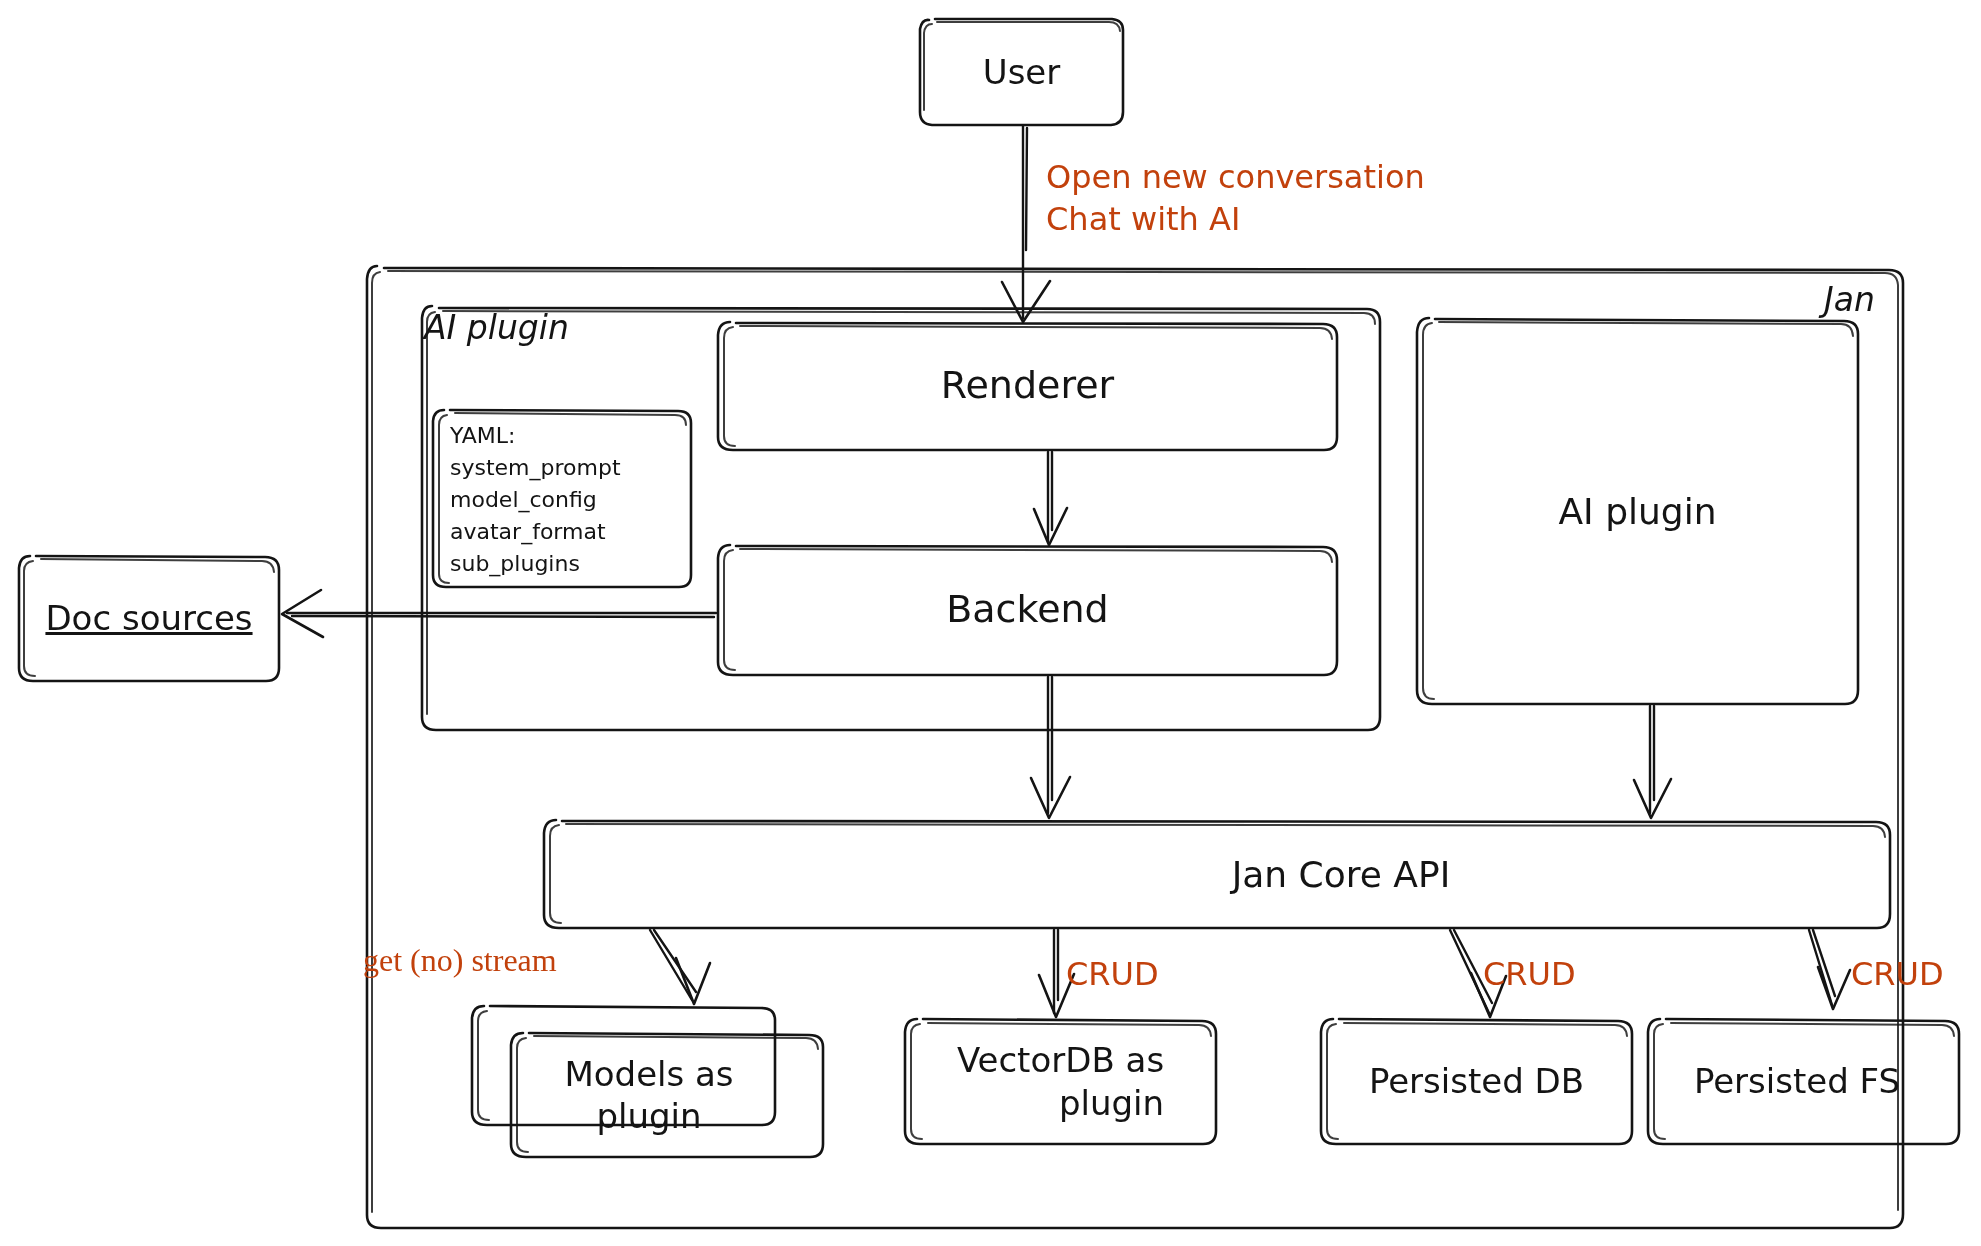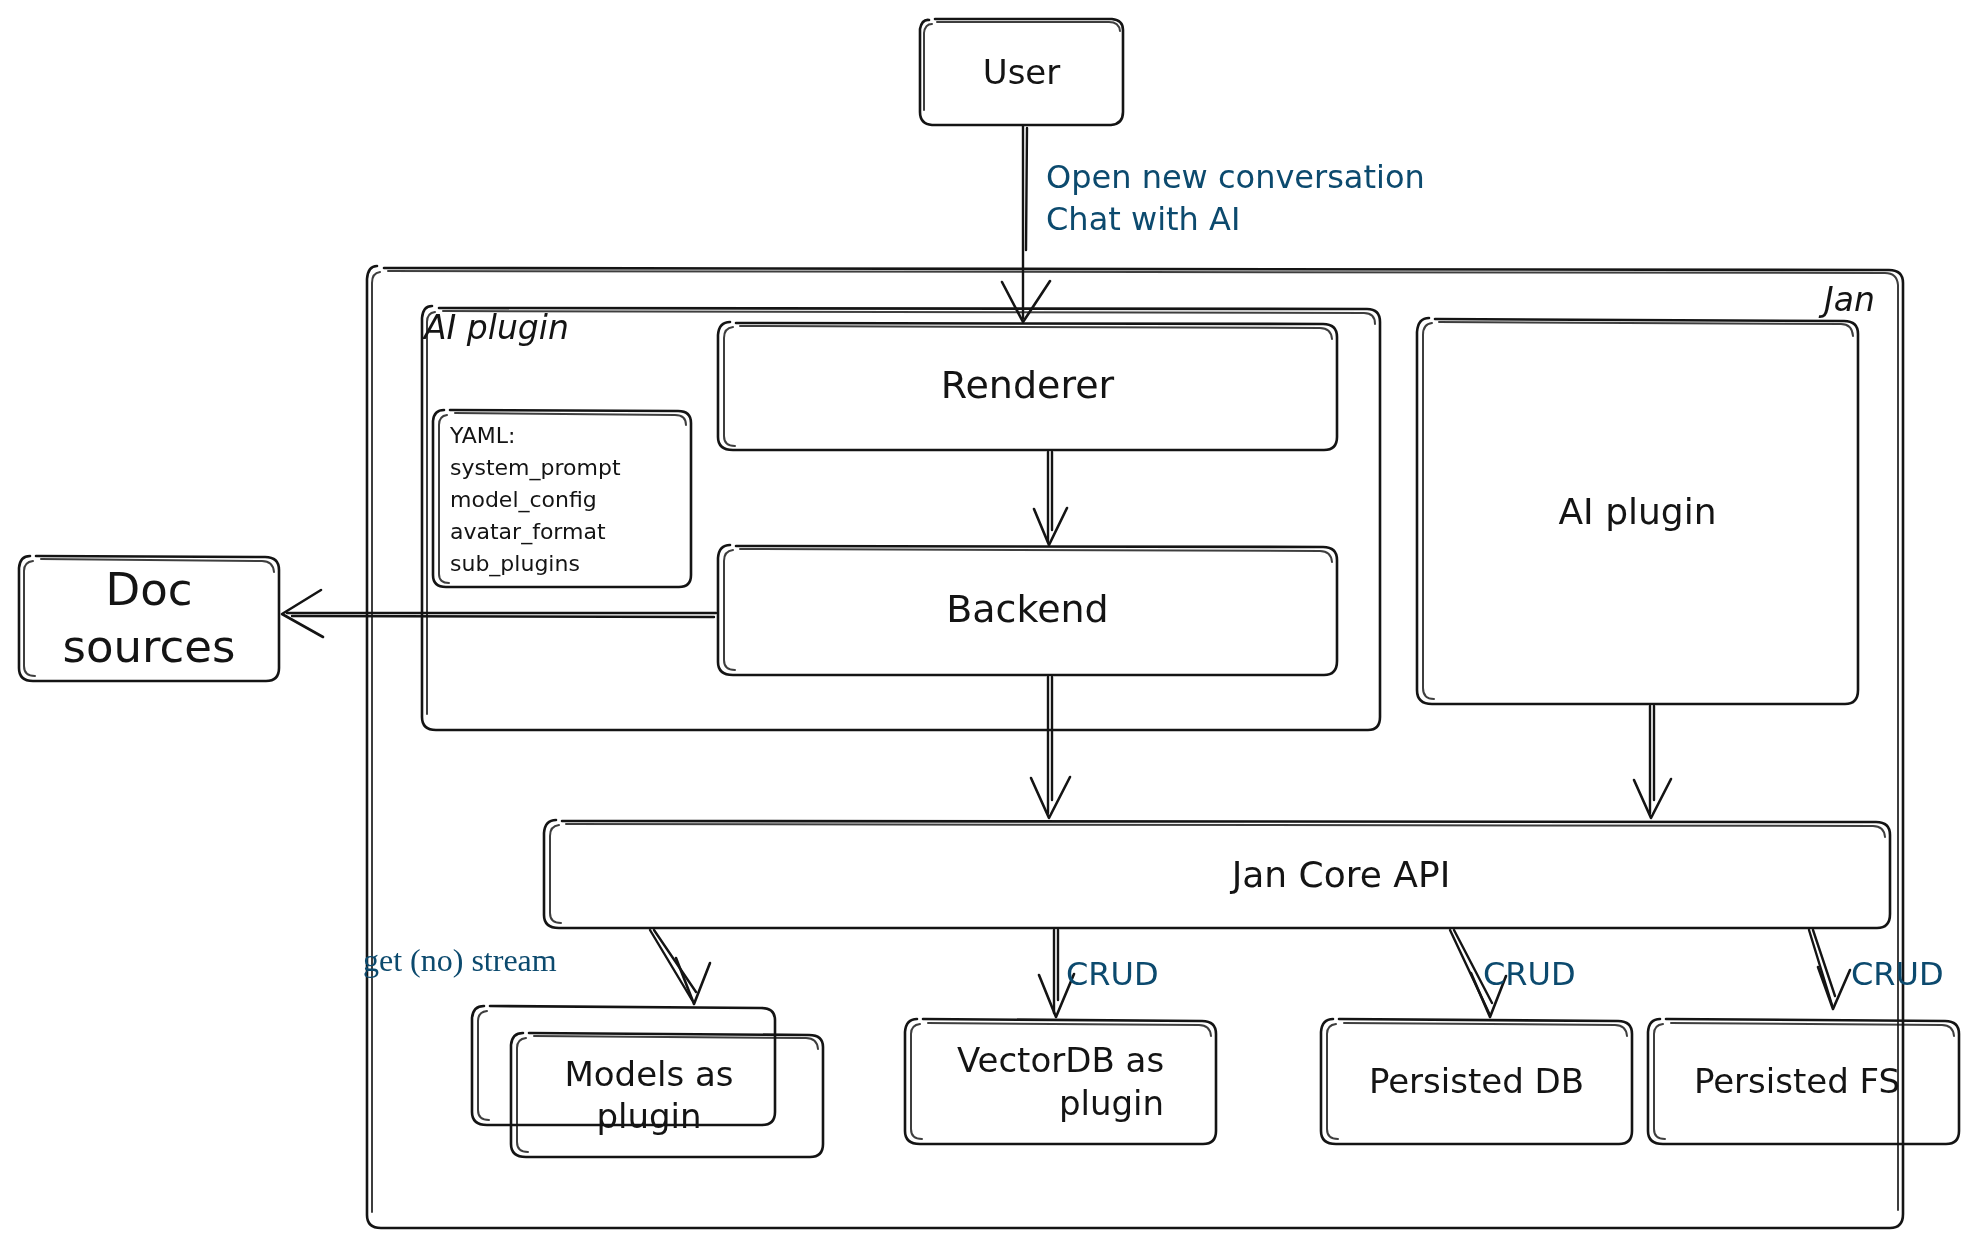--- a/index.html
+++ b/index.html
@@ -31,21 +31,21 @@
     text-align: center;
     color: #141414;
     font-family: "DejaVu Sans", sans-serif;
     font-size: 34px;
     line-height: 1.25;
     pointer-events: none;
     white-space: pre-line;
   }
   .edge-label {
     position: absolute;
-    color: #0c4a6e;
+    color: #c2410c;
     font-family: "DejaVu Sans", sans-serif;
     font-size: 32px;
     line-height: 1.3;
     white-space: pre-line;
   }
   .group-label {
     position: absolute;
     color: #141414;
     font-family: "DejaVu Sans", sans-serif;
     font-size: 33px;
@@ -209,21 +209,21 @@
   </svg>
 
   <div class="node-label" style="left:920px; top:19px; width:203px; height:106px;">User</div>
 
   <div class="node-label" style="left:718px; top:322px; width:619px; height:128px; font-size:38px;">Renderer</div>
 
   <div class="node-label" style="left:718px; top:545px; width:619px; height:130px; font-size:38px;">Backend</div>
 
   <div class="node-label" style="left:1417px; top:318px; width:441px; height:386px; font-size:36px;">AI plugin</div>
 
-  <div class="node-label" style="left:19px; top:556px; width:260px; height:125px; font-size:45px;">Doc sources</div>
+  <div class="node-label" style="left:19px; top:556px; width:260px; height:125px; font-size:34px;text-decoration:underline;">Doc sources</div>
 
   <div class="node-label" style="left:544px; top:820px; width:1594px; height:108px; font-size:36px;">Jan Core API</div>
 
   <div class="node-label" style="left:511px; top:1033px; width:276px; height:124px; font-size:34px;">Models as
 plugin</div>
 
   <div class="node-label" style="left:905px; top:1019px; width:311px; height:125px; font-size:34px;text-align:right;">VectorDB as
 plugin</div>
 
   <div class="node-label" style="left:1321px; top:1019px; width:311px; height:125px; font-size:34px;">Persisted DB</div>

